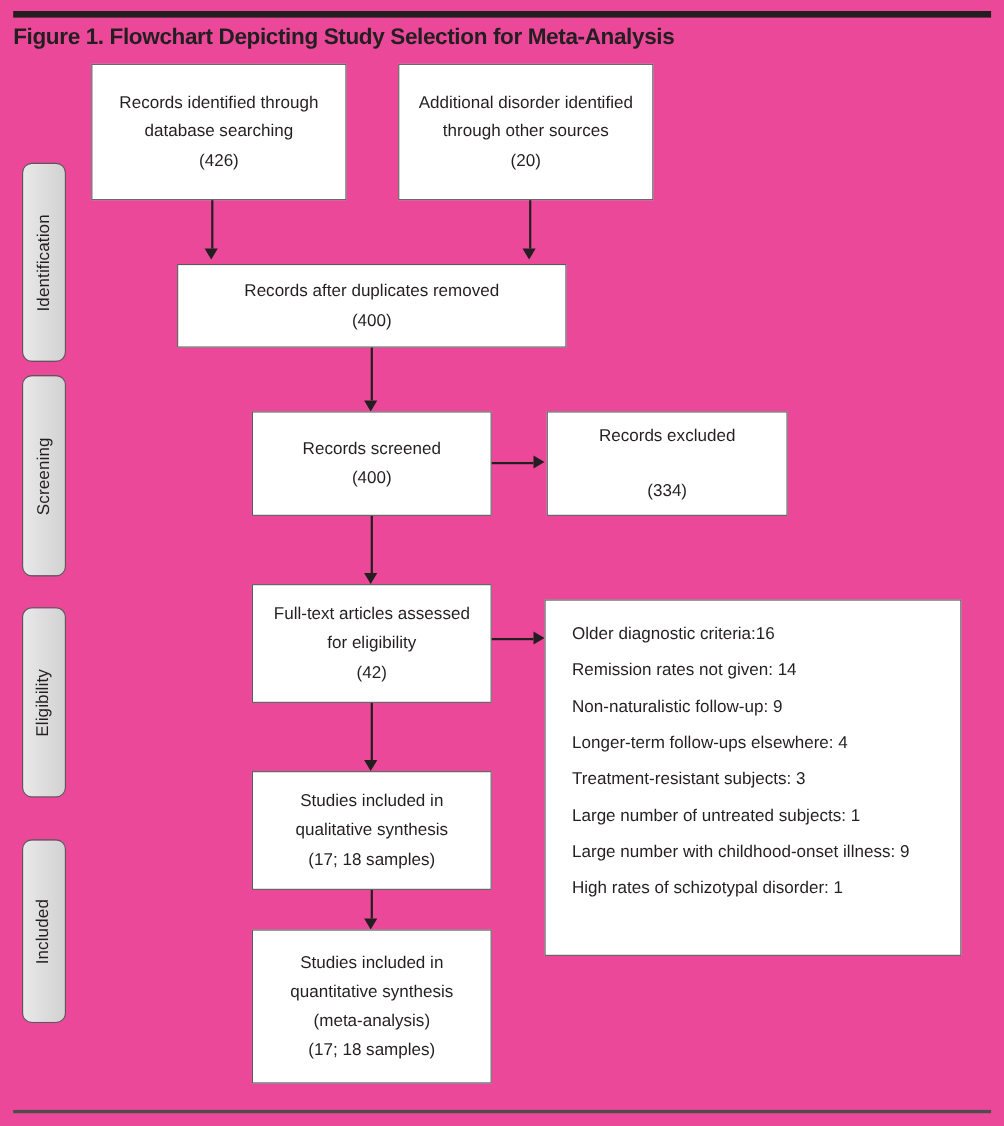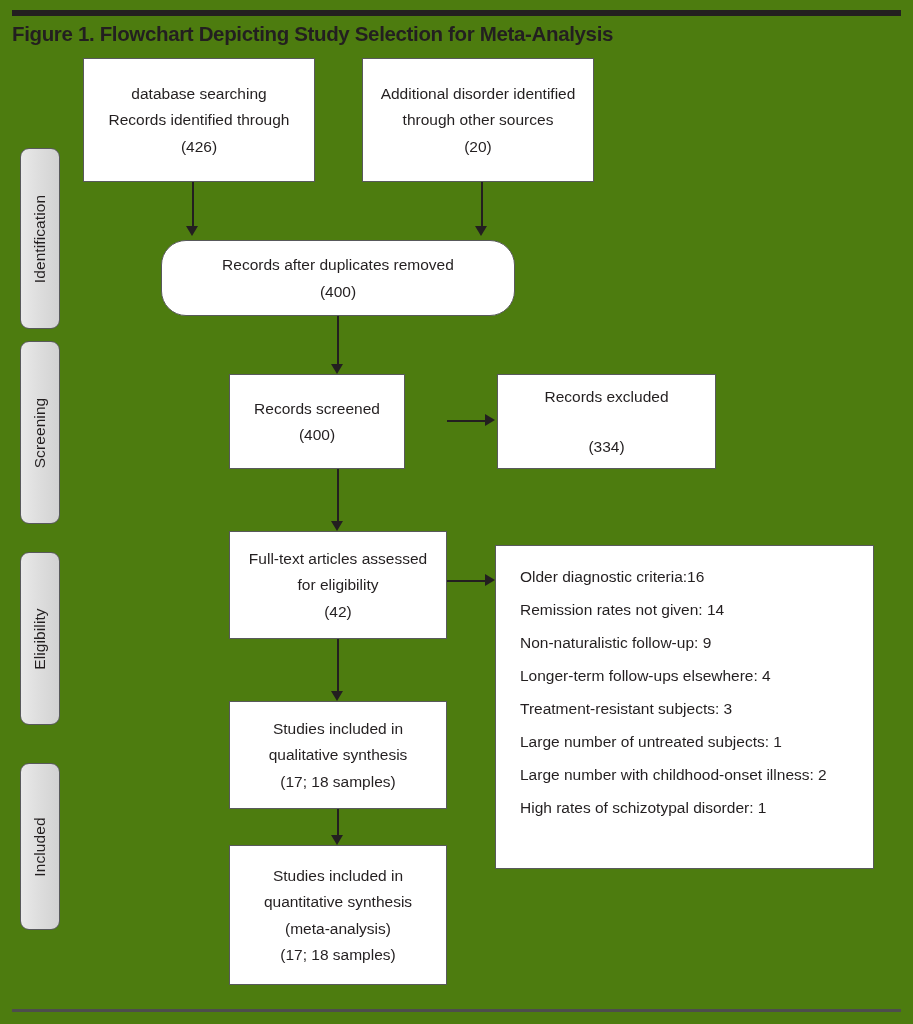--- a/index.html
+++ b/index.html
@@ -8,21 +8,21 @@
     background: #ffffff;
   }
   body {
     font-family: "Liberation Sans", sans-serif;
     color: #231f20;
   }
   #page {
     position: relative;
     width: 913px;
     height: 1024px;
-    background: #4d7c0f;
+    background: #ec4899;
     overflow: hidden;
   }
 
   
   .rule-top {
     position: absolute;
     left: 12px;
     top: 10px;
     width: 889px;
     height: 6px;
@@ -156,46 +156,46 @@
     <span>Screening</span>
   </div>
   <div class="stage" style="left:20px; top:552px; height:173px;">
     <span>Eligibility</span>
   </div>
   <div class="stage" style="left:20px; top:763px; height:167px;">
     <span>Included</span>
   </div>
 
   <div class="box" style="left:83px; top:58px; width:232px; height:124px;">
+    <span class="ln">Records identified through</span>
     <span class="ln">database searching</span>
-    <span class="ln">Records identified through</span>
     <span class="ln">(426)</span>
   </div>
 
   <div class="box" style="left:362px; top:58px; width:232px; height:124px;">
     <span class="ln">Additional disorder identified</span>
     <span class="ln">through other sources</span>
     <span class="ln">(20)</span>
   </div>
 
   <div class="vline" style="left:192px; top:182px; height:44px;"></div>
   <div class="arrow-down" style="left:186px; top:226px;"></div>
 
   <div class="vline" style="left:481px; top:182px; height:44px;"></div>
   <div class="arrow-down" style="left:475px; top:226px;"></div>
 
-  <div class="box" style="left:161px; top:240px; width:354px; height:76px;border-radius:25px;">
+  <div class="box" style="left:161px; top:240px; width:354px; height:76px;">
     <span class="ln">Records after duplicates removed</span>
     <span class="ln">(400)</span>
   </div>
 
   <div class="vline" style="left:337px; top:316px; height:48px;"></div>
   <div class="arrow-down" style="left:331px; top:364px;"></div>
 
-  <div class="box" style="left:229px; top:374px; width:176px; height:95px;">
+  <div class="box" style="left:229px; top:374px; width:218px; height:95px;">
     <span class="ln">Records screened</span>
     <span class="ln">(400)</span>
   </div>
 
   <div class="hline" style="left:447px; top:420px; width:38px;"></div>
   <div class="arrow-right" style="left:485px; top:414px;"></div>
 
   <div class="box" style="left:497px; top:374px; width:219px; height:95px;gap:23px;">
     <span class="ln">Records excluded</span>
     <span class="ln">(334)</span>
@@ -214,21 +214,21 @@
   <div class="arrow-right" style="left:485px; top:574px;"></div>
 
   <div class="box-reasons" style="left:495px; top:545px; width:379px; height:324px;">
     <ul>
       <li>Older diagnostic criteria:16</li>
       <li>Remission rates not given: 14</li>
       <li>Non-naturalistic follow-up: 9</li>
       <li>Longer-term follow-ups elsewhere: 4</li>
       <li>Treatment-resistant subjects: 3</li>
       <li>Large number of untreated subjects: 1</li>
-      <li>Large number with childhood-onset illness: 2</li>
+      <li>Large number with childhood-onset illness: 9</li>
       <li>High rates of schizotypal disorder: 1</li>
     </ul>
   </div>
 
   <div class="vline" style="left:337px; top:639px; height:52px;"></div>
   <div class="arrow-down" style="left:331px; top:691px;"></div>
 
   <div class="box" style="left:229px; top:701px; width:218px; height:108px;">
     <span class="ln">Studies included in</span>
     <span class="ln">qualitative synthesis</span>

